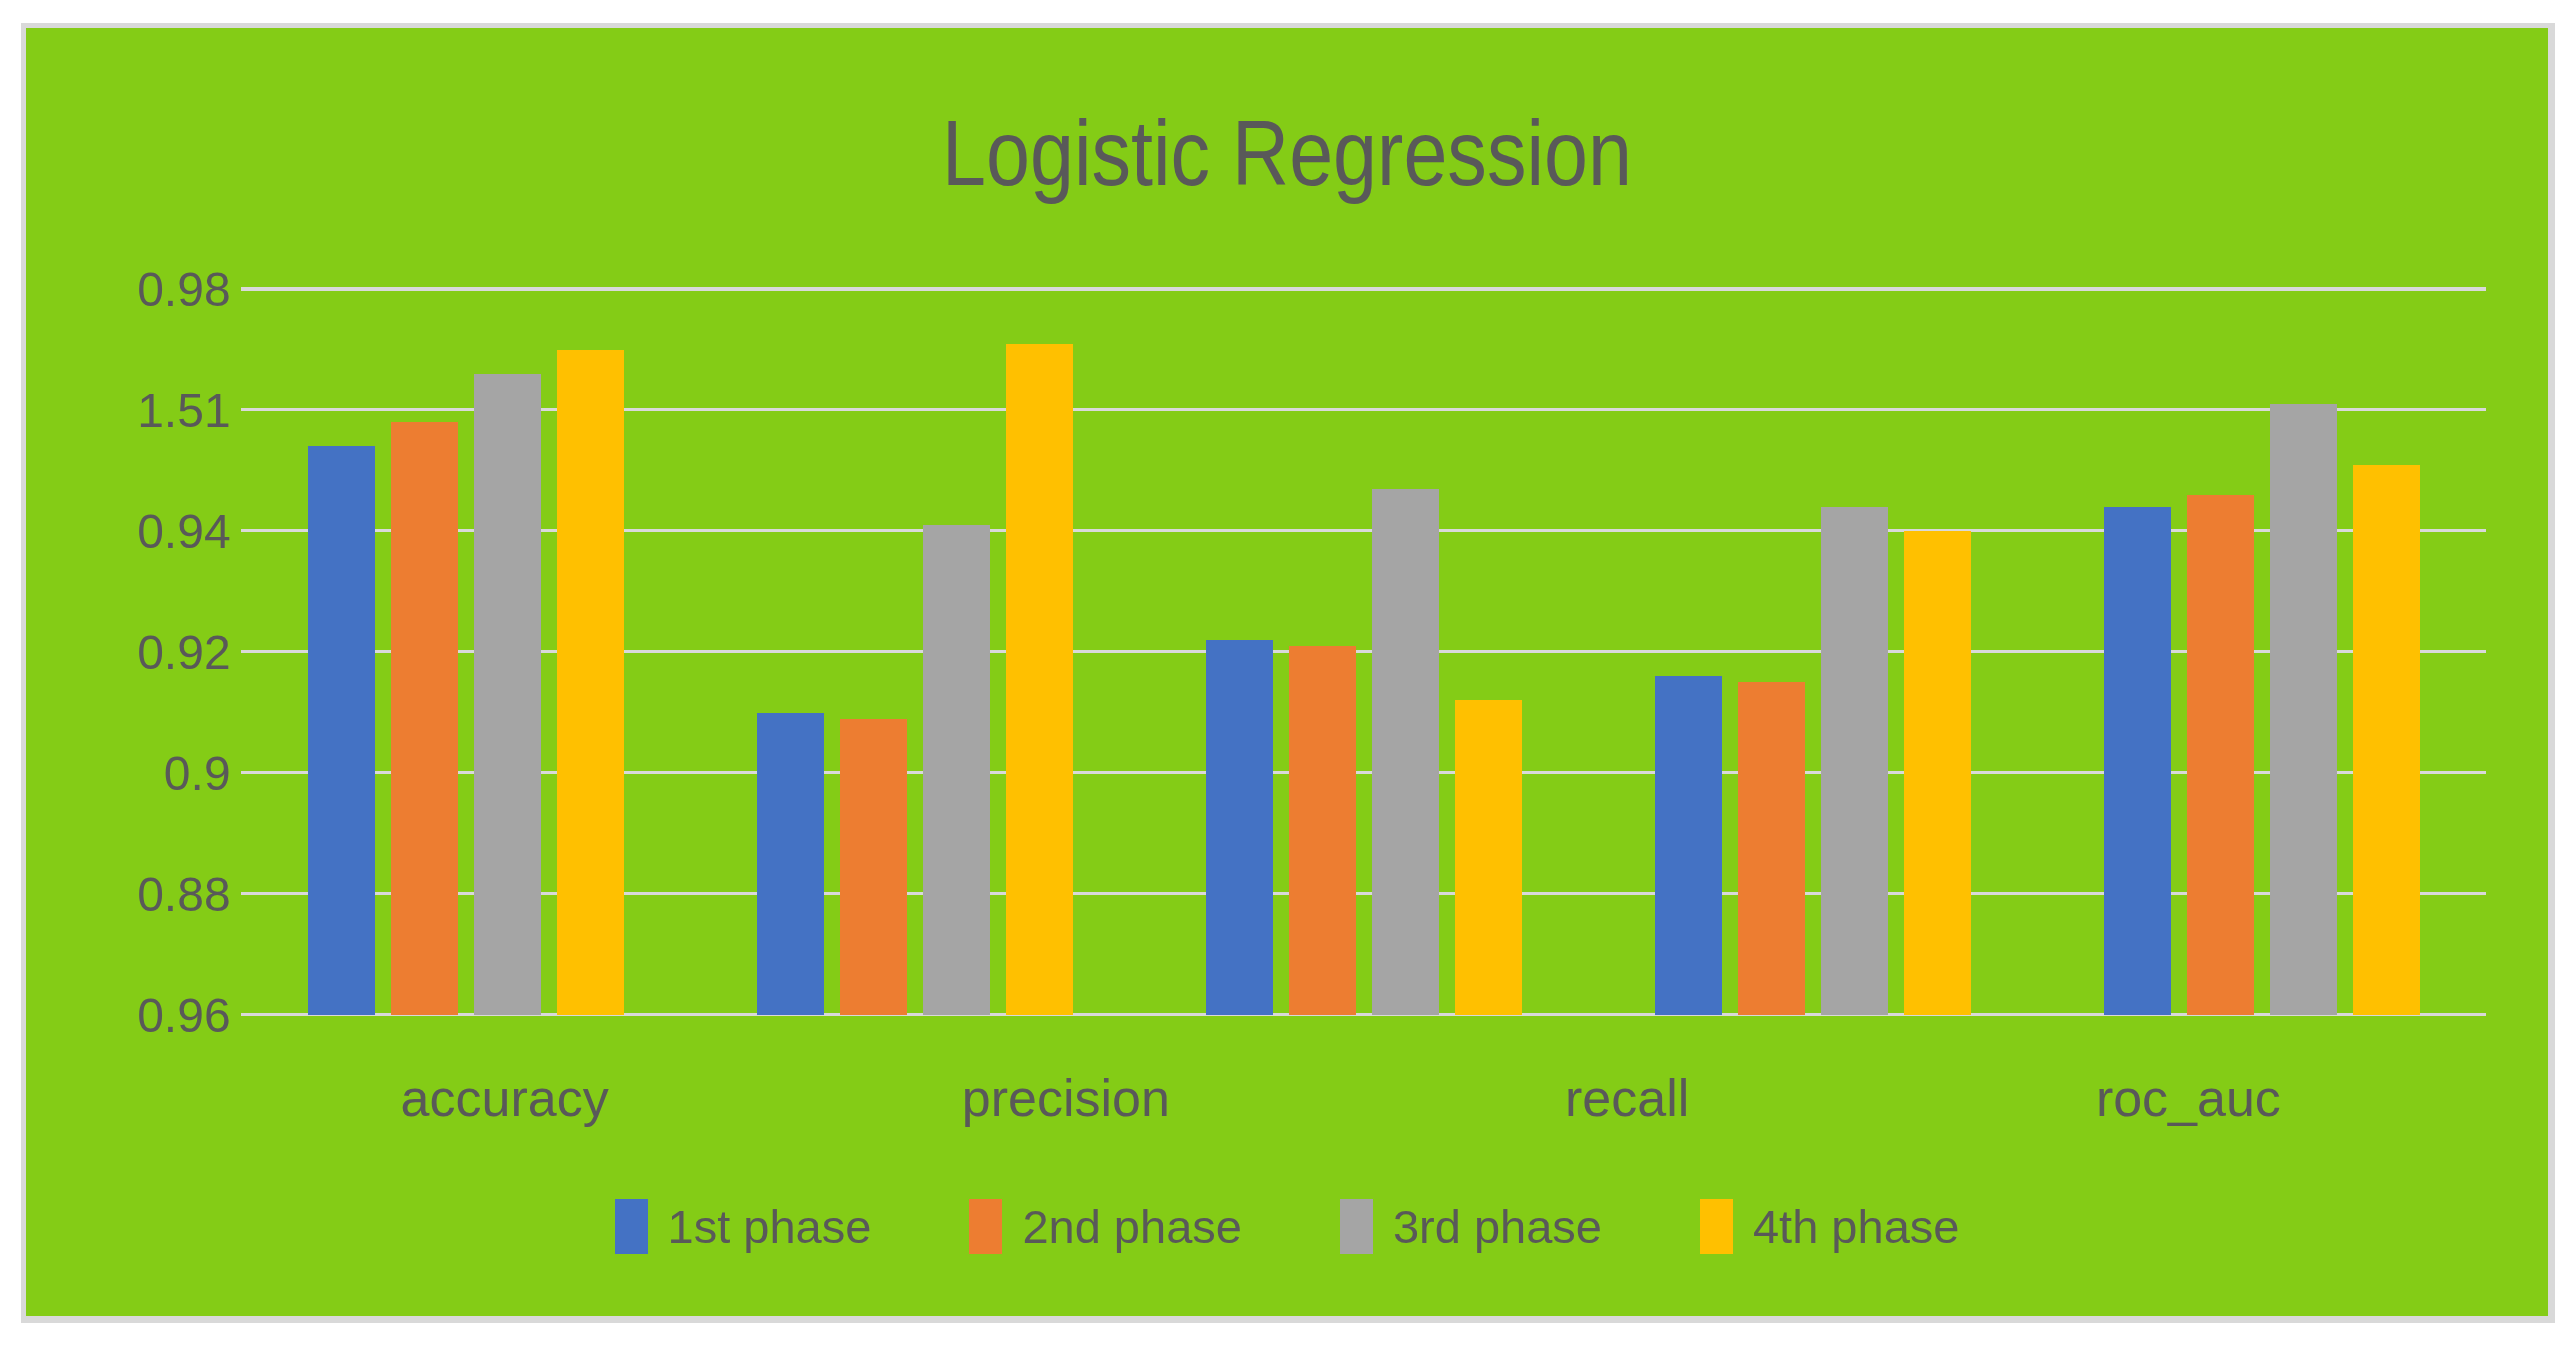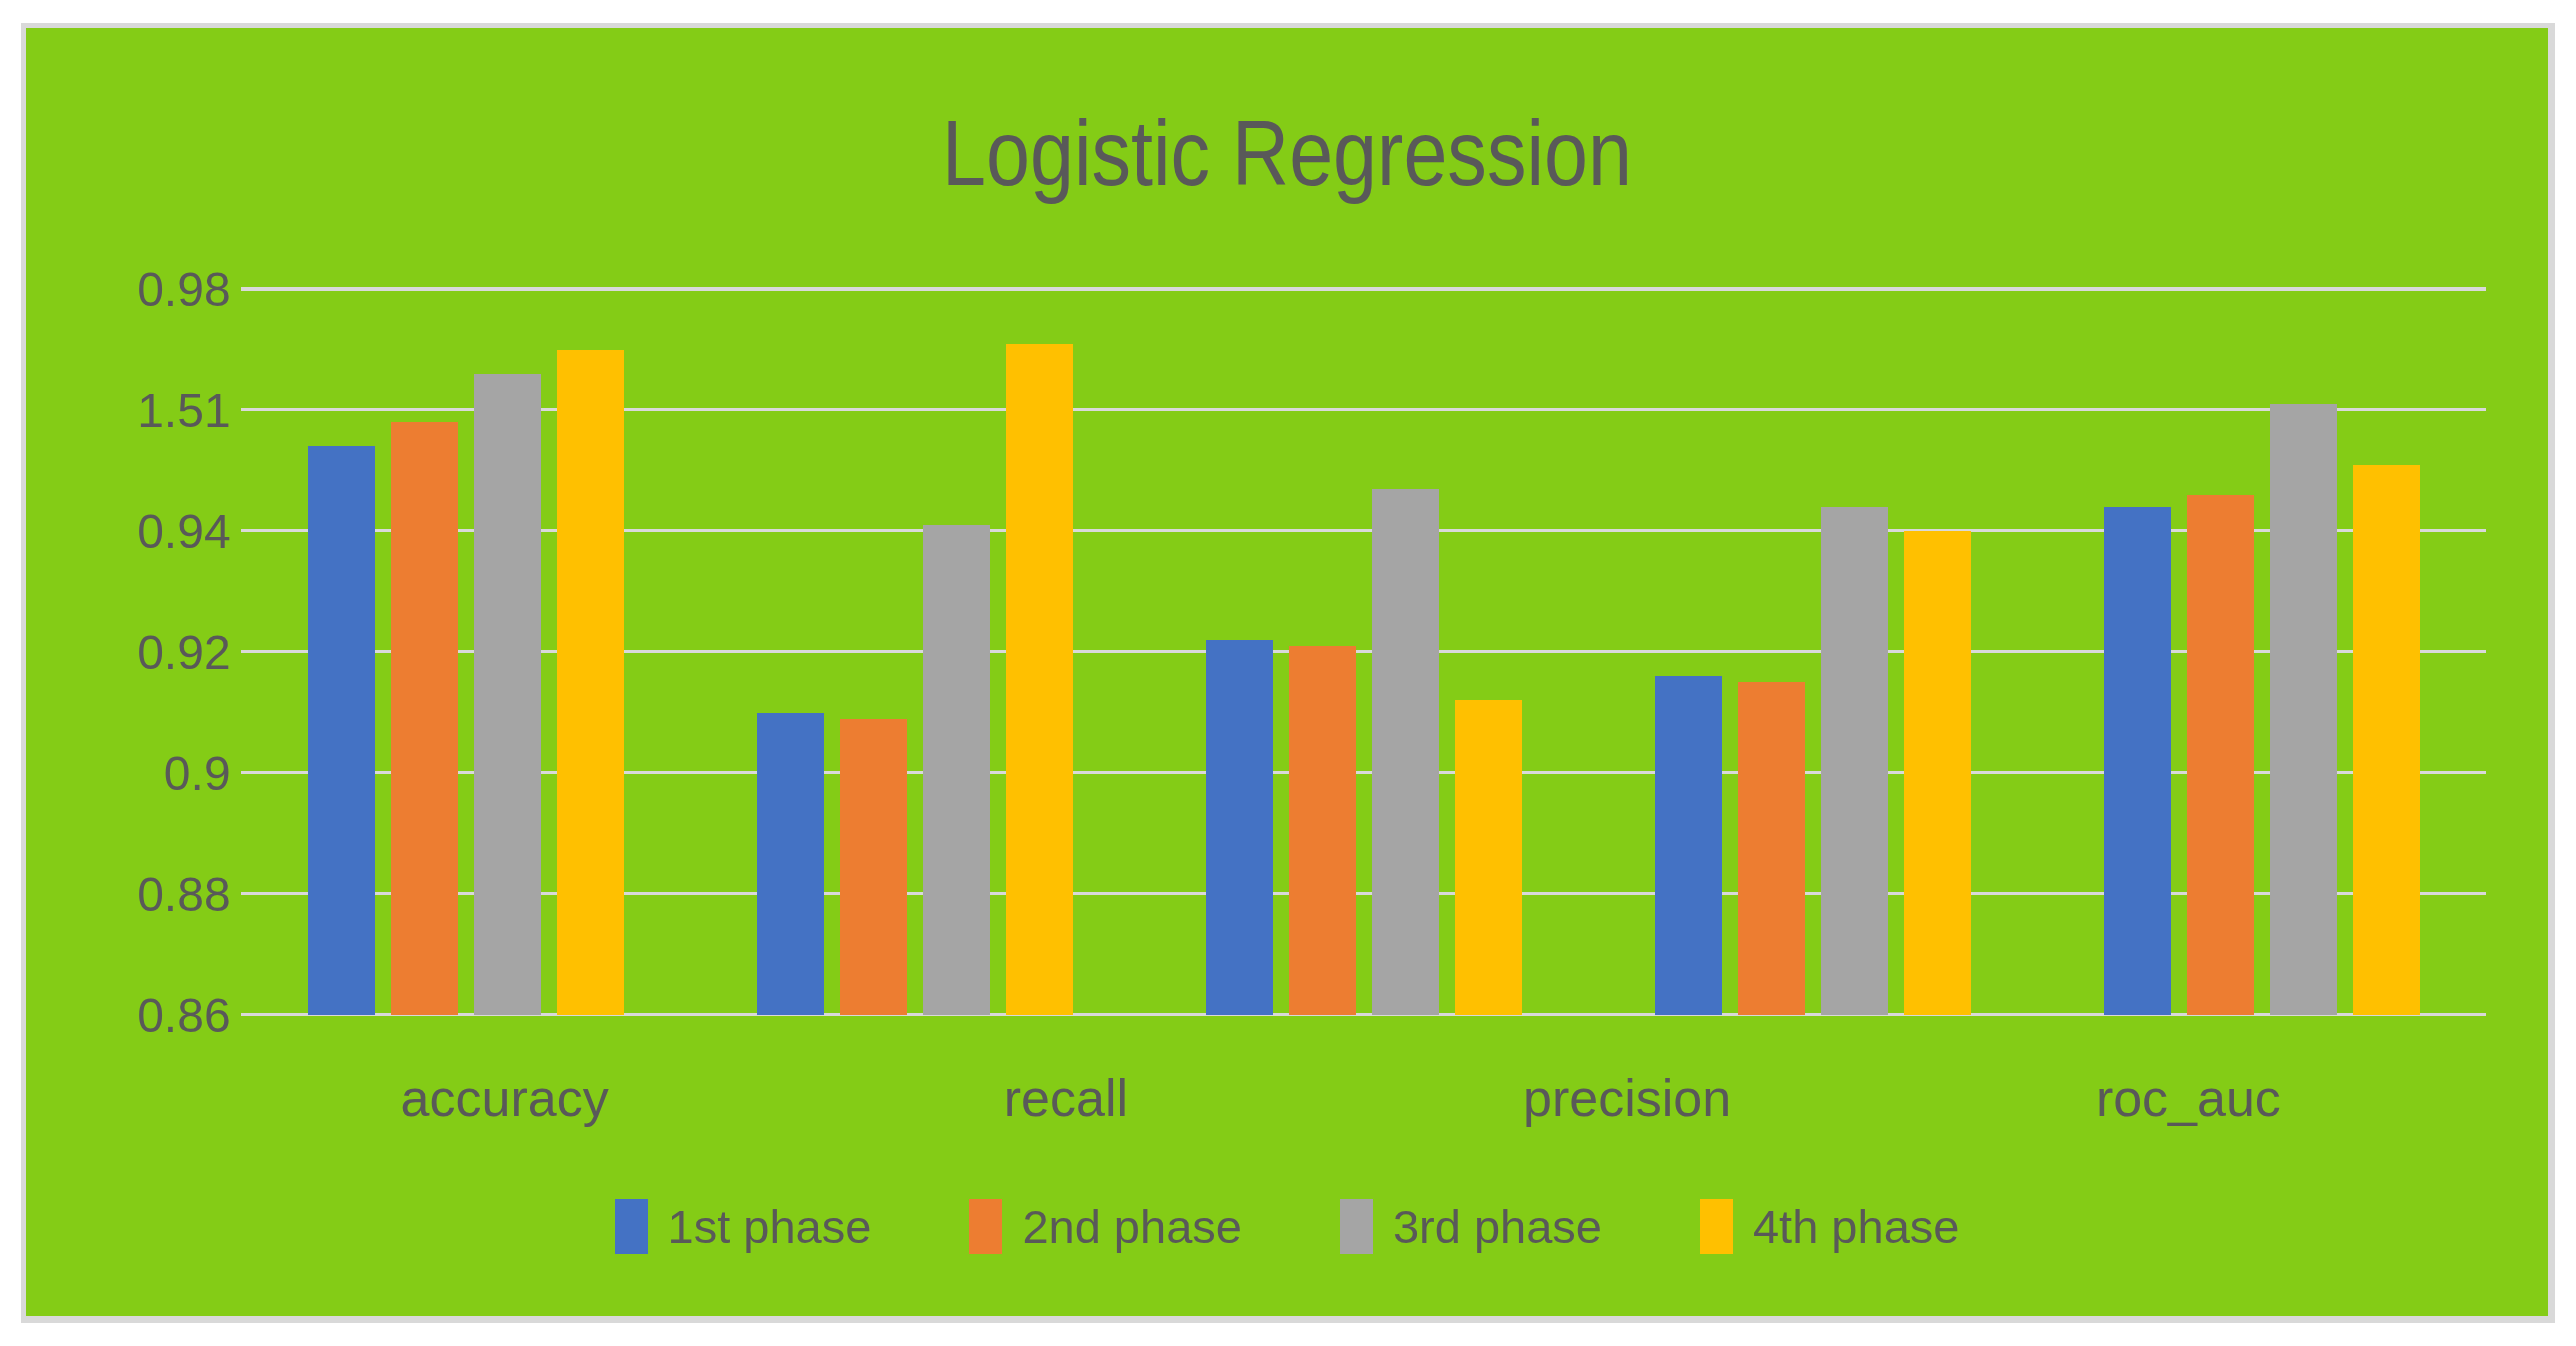--- a/index.html
+++ b/index.html
@@ -122,21 +122,21 @@
 <div class="frame">
   <div class="chart-title">Logistic Regression</div>
 
   <div class="y-labels" id="yLabels">
       <div class="ytick" style="top: 233px;">0.98</div>
       <div class="ytick" style="top: 354px;">1.51</div>
       <div class="ytick" style="top: 475px;">0.94</div>
       <div class="ytick" style="top: 596px;">0.92</div>
       <div class="ytick" style="top: 717px;">0.9</div>
       <div class="ytick" style="top: 838px;">0.88</div>
-      <div class="ytick" style="top: 959px;">0.86</div>
+      <div class="ytick" style="top: 959px;">0.96</div>
     </div>
 
   <div class="plot">
     <div id="gridlines">
         <div class="gridline" style="top: -1.7px; background: rgb(217, 217, 217);"></div>
         <div class="gridline" style="top: 119px; background: rgb(217, 217, 217);"></div>
         <div class="gridline" style="top: 240px; background: rgb(217, 217, 217);"></div>
         <div class="gridline" style="top: 361px; background: rgb(217, 217, 217);"></div>
         <div class="gridline" style="top: 482px; background: rgb(217, 217, 217);"></div>
         <div class="gridline" style="top: 603px; background: rgb(217, 217, 217);"></div>
@@ -171,22 +171,22 @@
           <div class="bar" title="1st phase roc_auc: 0.944" style="height: 508px; background: rgb(68, 114, 196);"></div>
           <div class="bar" title="2nd phase roc_auc: 0.946" style="height: 520px; background: rgb(237, 125, 49);"></div>
           <div class="bar" title="3rd phase roc_auc: 0.961" style="height: 611px; background: rgb(165, 165, 165);"></div>
           <div class="bar" title="4th phase roc_auc: 0.951" style="height: 550px; background: rgb(255, 192, 0);"></div>
         </div>
       </div>
   </div>
 
   <div class="x-labels" id="xLabels">
       <div class="xcat">accuracy</div>
+      <div class="xcat">precision</div>
       <div class="xcat">recall</div>
-      <div class="xcat">precision</div>
       <div class="xcat">roc_auc</div>
     </div>
 
   <div class="legend" id="legend">
       <div class="legend-item">
         <div class="legend-marker" style="background: rgb(68, 114, 196);"></div>
         <div class="legend-label">1st phase</div>
       </div>
       <div class="legend-item">
         <div class="legend-marker" style="background: rgb(237, 125, 49);"></div>

